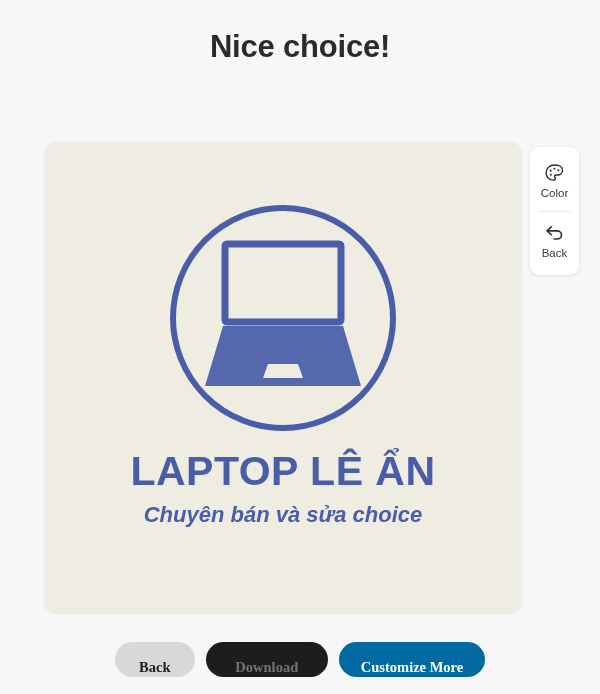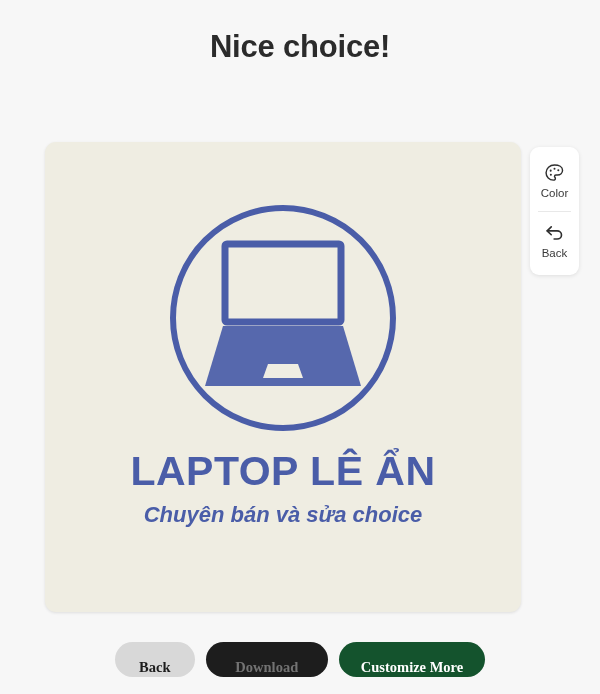--- a/index.html
+++ b/index.html
@@ -158,21 +158,21 @@
     background: #d8d8d8;
     color: #1c1c1c;
     min-width: 80px;
   }
   .btn-download {
     background: #1d1d1d;
     color: #737373;
     min-width: 122px;
   }
   .btn-customize {
-    background: #14532d;
+    background: #0369a1;
     color: #ffffff;
     min-width: 143px;
   }
 </style>
 </head>
 <body>
 
 <div class="header">
   <h1 class="page-title">Nice choice!</h1>
 </div>

